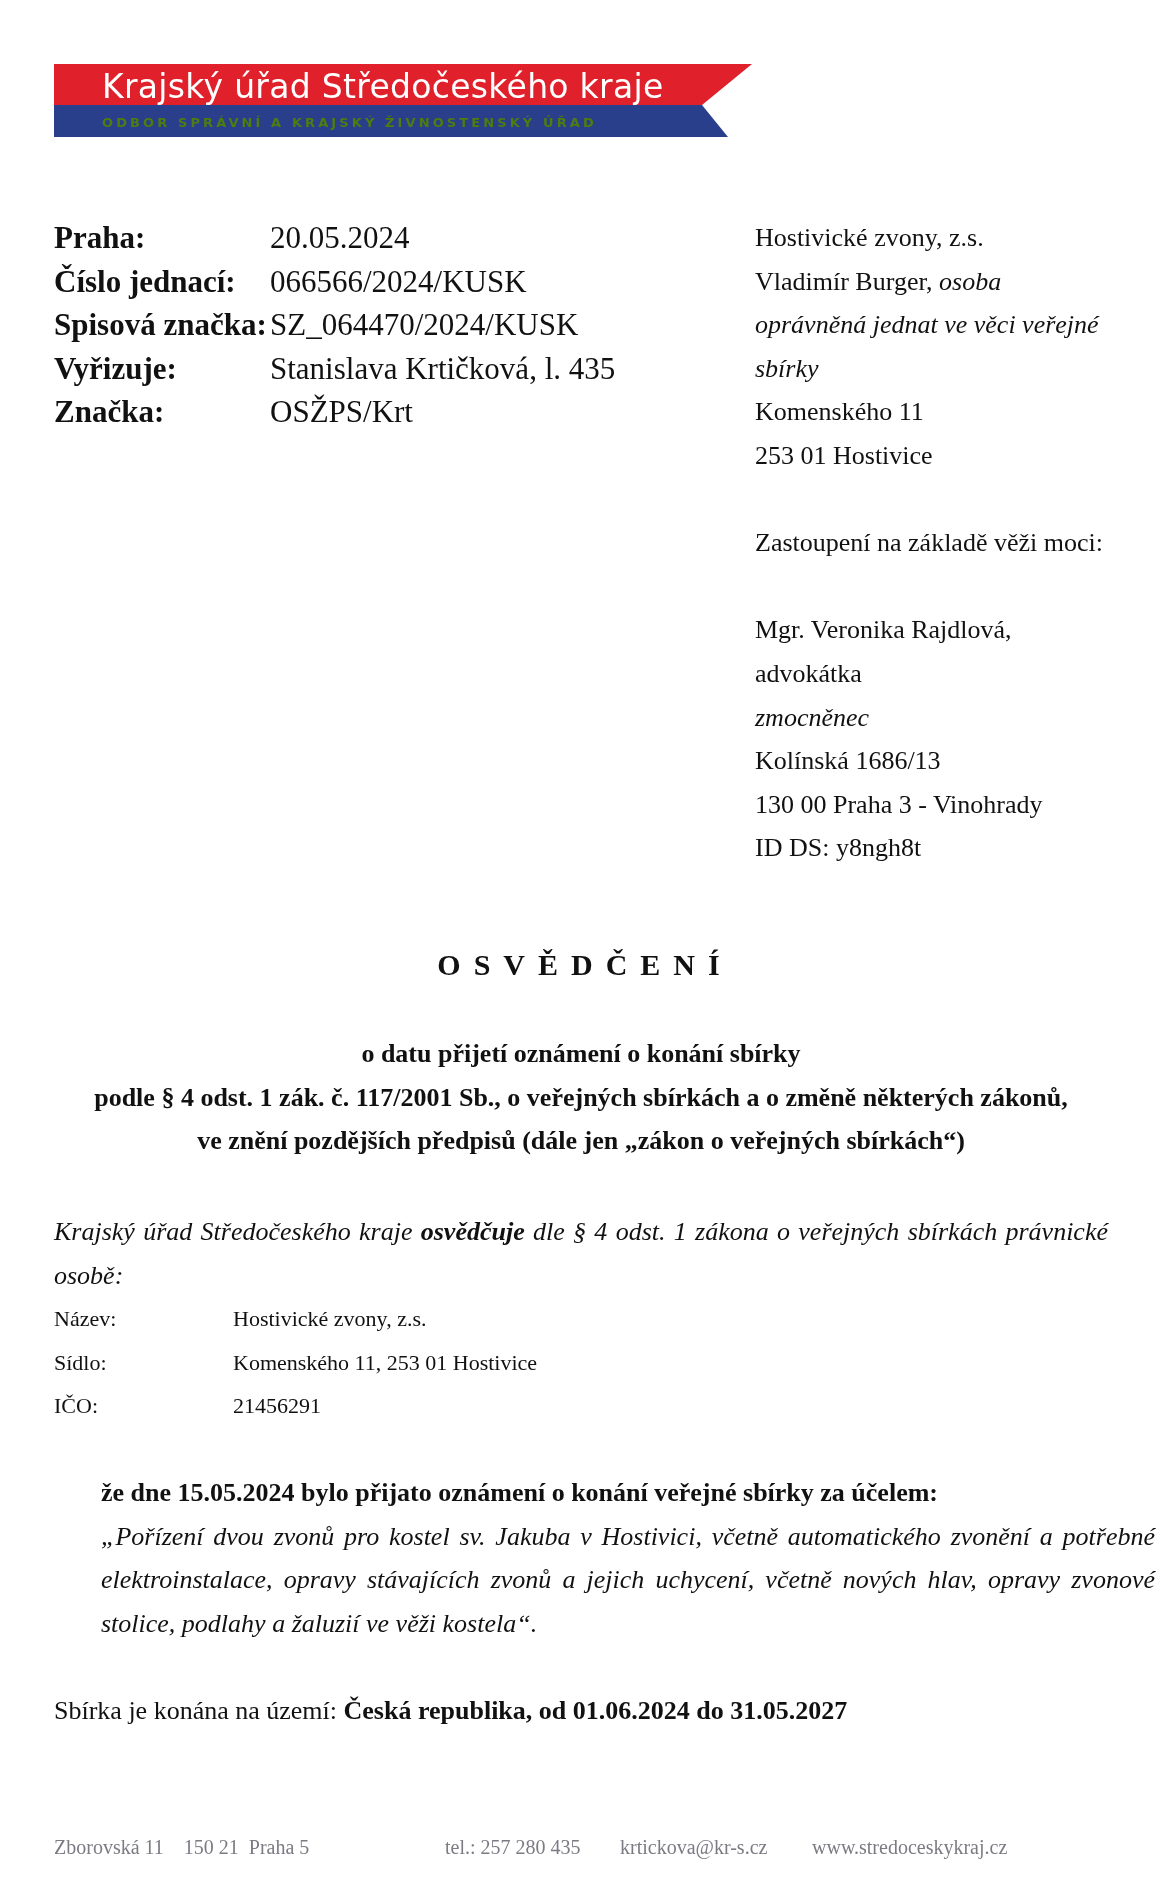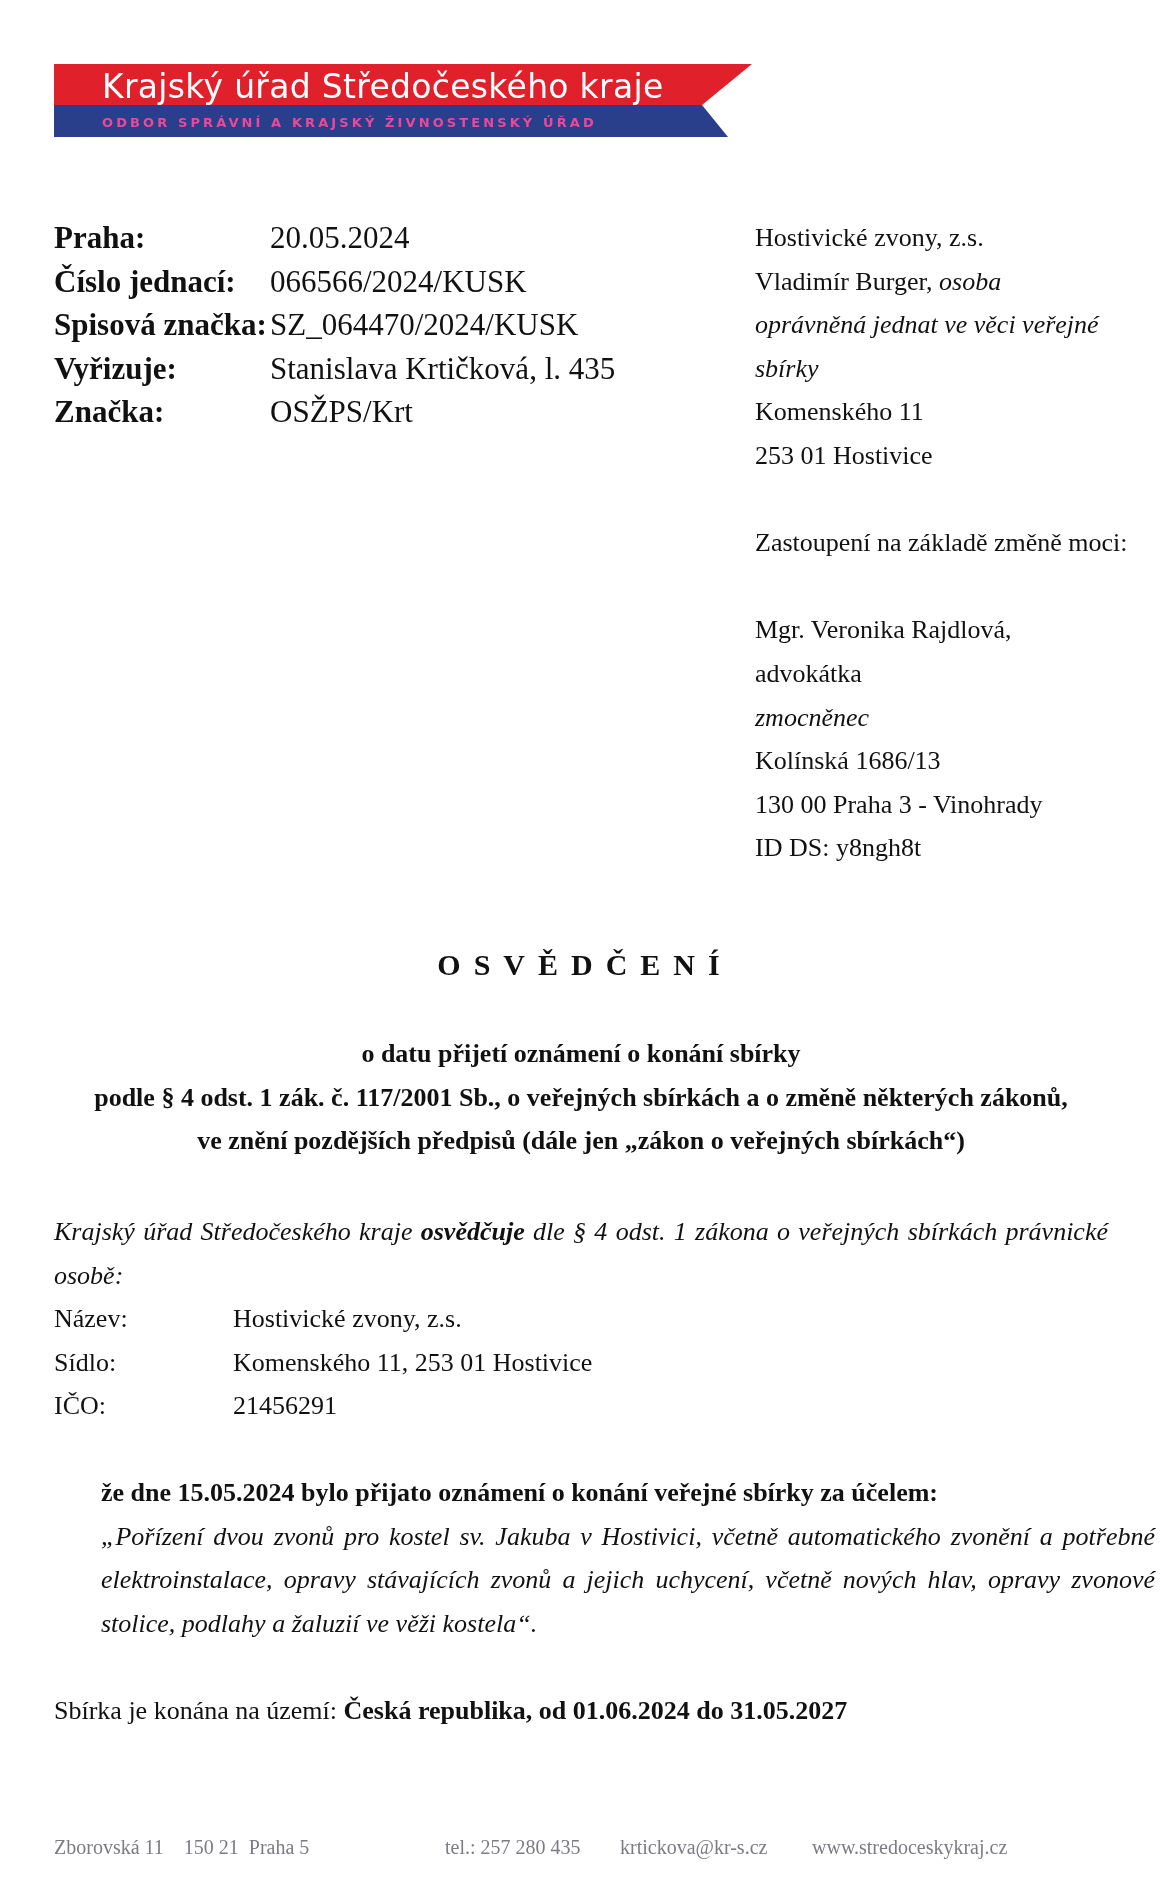--- a/index.html
+++ b/index.html
@@ -11,21 +11,21 @@
   .banner { position: absolute; left: 54px; top: 64px; width: 700px; height: 74px; }
   .banner svg { position: absolute; left: 0; top: 0; }
   .banner-title {
     position: absolute; left: 48px; top: 3px;
     font-family: "DejaVu Sans", "Liberation Sans", sans-serif;
     font-size: 33px; color: #ffffff; letter-spacing: 0.3px; white-space: nowrap;
   }
   .banner-sub {
     position: absolute; left: 48px; top: 51px;
     font-family: "DejaVu Sans", "Liberation Sans", sans-serif;
-    font-size: 13px; font-weight: bold; color: #ec4899; letter-spacing: 3.1px; white-space: nowrap;
+    font-size: 13px; font-weight: bold; color: #4d7c0f; letter-spacing: 3.1px; white-space: nowrap;
   }
 
   .meta { position: absolute; left: 54px; top: 216px; font-size: 31px; line-height: 43.6px; }
   .meta-row { display: flex; }
   .meta-label { width: 216px; font-weight: bold; }
   .addressee { position: absolute; left: 755px; top: 216px; font-size: 26px; line-height: 43.6px; width: 400px; }
   .addressee .line { white-space: nowrap; }
   .addressee .gap { height: 43.6px; }
   .it { font-style: italic; }
 
@@ -34,21 +34,21 @@
     font-size: 30px; font-weight: bold; letter-spacing: 13px;
   }
   .subtitle {
     position: absolute; left: 54px; width: 1054px; top: 1032px; text-align: center;
     font-size: 26px; font-weight: bold; line-height: 43.6px;
   }
   .para {
     position: absolute; left: 54px; width: 1054px; font-size: 26px; line-height: 43.6px; text-align: justify;
   }
   .p1 { top: 1210px; font-style: italic; }
-  .entity { position: absolute; left: 54px; top: 1297px; font-size: 26px; line-height: 43.6px; }
+  .entity { position: absolute; left: 54px; top: 1297px; font-size: 22px; line-height: 43.6px; }
   .entity-row { display: flex; }
   .entity-label { width: 179px; }
   .p2 { top: 1471px; margin-left: 47px; }
   .p2 .lead { font-weight: bold; }
   .p2 .purpose { font-style: italic; text-align: justify; text-align-last: left; }
   .p3 { top: 1689px; }
   .bold { font-weight: bold; }
 
   .footer {
     position: absolute; top: 1836px; left: 54px; font-size: 20px; color: #7b7b84; white-space: nowrap;
@@ -94,21 +94,21 @@
   <div class="line">Hostivické zvony, z.s.</div>
   <div class="line">
     <span>Vladimír Burger,</span>
     <span class="it">osoba</span>
   </div>
   <div class="line it">oprávněná jednat ve věci veřejné</div>
   <div class="line it">sbírky</div>
   <div class="line">Komenského 11</div>
   <div class="line">253 01 Hostivice</div>
   <div class="gap"></div>
-  <div class="line">Zastoupení na základě změně moci:</div>
+  <div class="line">Zastoupení na základě věži moci:</div>
   <div class="gap"></div>
   <div class="line">Mgr. Veronika Rajdlová,</div>
   <div class="line">advokátka</div>
   <div class="line it">zmocněnec</div>
   <div class="line">Kolínská 1686/13</div>
   <div class="line">130 00  Praha 3 - Vinohrady</div>
   <div class="line">ID DS: y8ngh8t</div>
 </div>
 
 <div class="doc-title">OSVĚDČENÍ</div>

